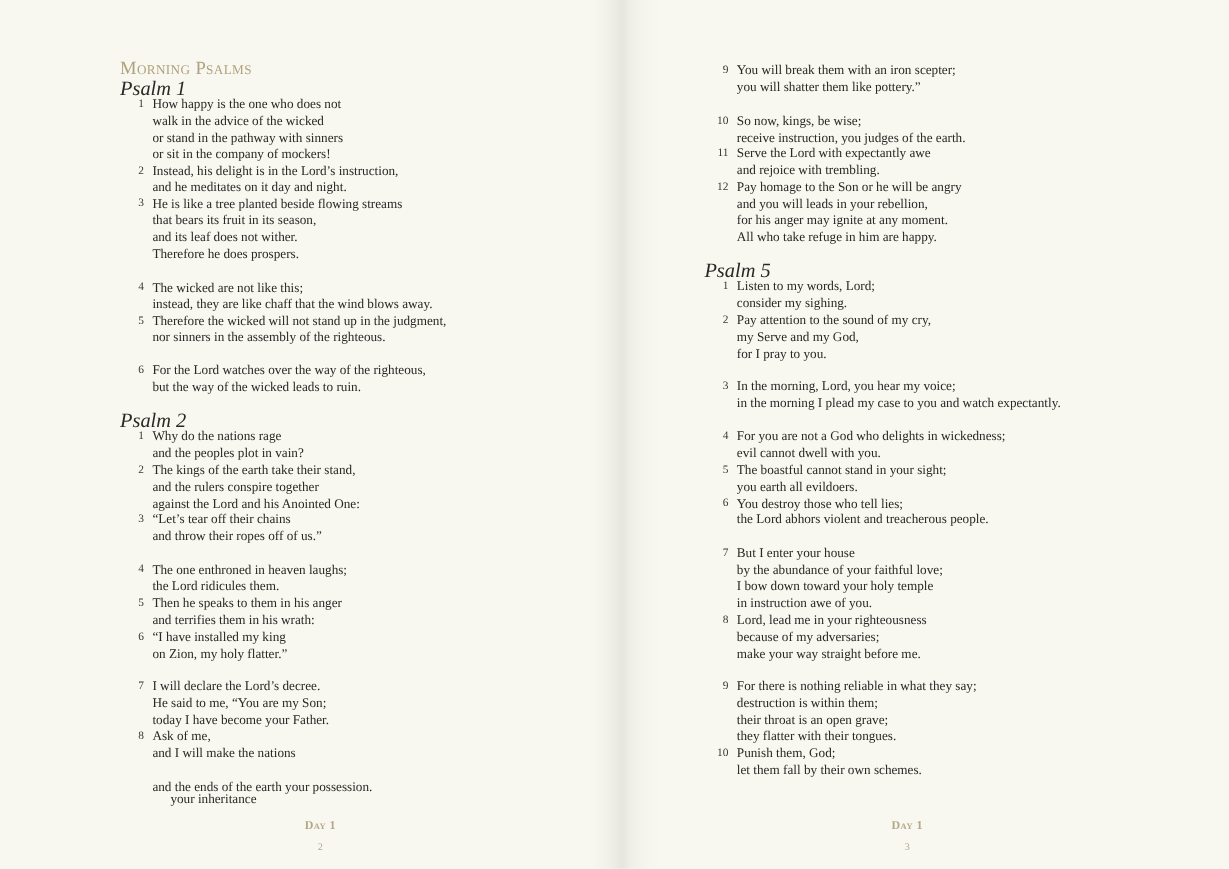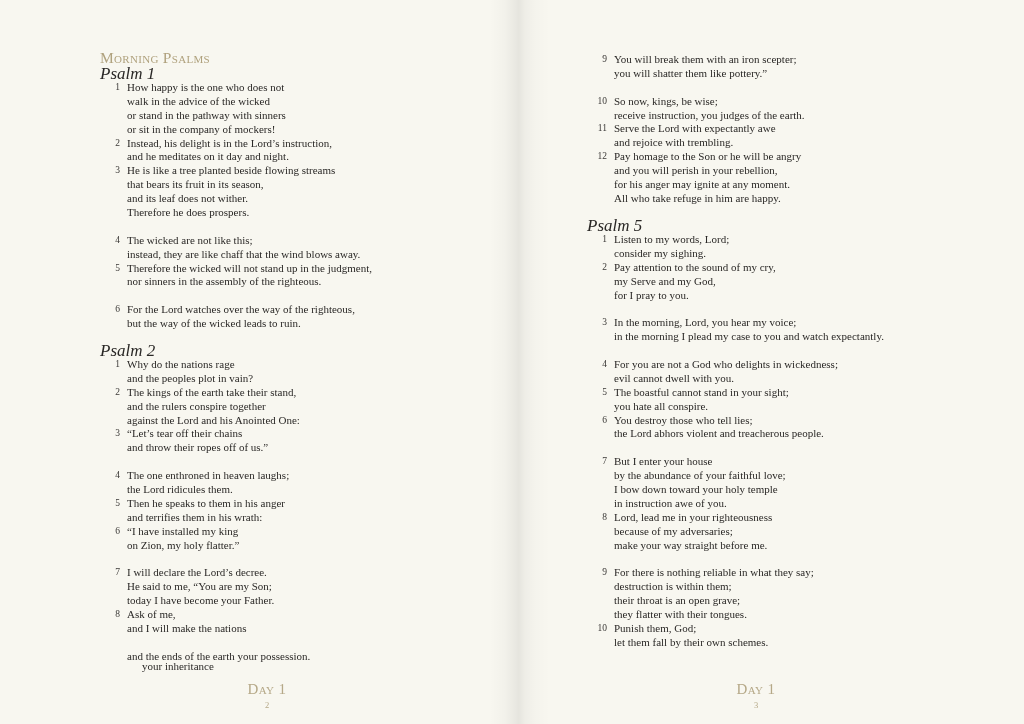--- a/index.html
+++ b/index.html
@@ -13,21 +13,21 @@
     background:linear-gradient(to right, rgba(0,0,0,0) 0%, rgba(0,0,0,0.025) 25%, rgba(0,0,0,0.06) 42%, rgba(0,0,0,0.075) 48%, rgba(0,0,0,0.04) 58%, rgba(0,0,0,0.015) 75%, rgba(0,0,0,0) 100%); }
   .section-title { position:absolute; font-size:15.5px; color:#b0a27e; font-variant:small-caps; letter-spacing:0.3px; line-height:16px; }
   .psalm-title { position:absolute; font-size:17px; font-style:italic; line-height:14px; color:#2a2826; }
   .block { position:absolute; }
   .line { position:relative; height:13.9px; line-height:13.9px; font-size:11px; white-space:nowrap; }
   .vnum { position:absolute; left:0; width:20px; text-align:right; font-size:9.5px; color:#3a3836; }
   .vtext { position:absolute; left:27px; }
   .vtext.indent { left:42px;margin-top:24px; }
   .gap { height:13.9px; }
   .footer { position:absolute; width:100px; text-align:center; color:#b5a887; }
-  .footer .day { font-size:15px; font-variant:small-caps; letter-spacing:0.4px; line-height:12px; }
+  .footer .day { font-size:10px; font-variant:small-caps; letter-spacing:0.4px; line-height:12px;font-weight:bold; }
   .footer .num { font-size:8.5px; line-height:12px; margin-top:4px; }
 </style>
 </head>
 <body>
 
 <div class="spread">
 
   <div class="page left">
     <div class="section-title" style="left:100px; top:50px;">Morning Psalms</div>
     <div class="psalm-title" style="left:100px; top:67px;">Psalm 1</div>
@@ -216,21 +216,21 @@
         <div class="line">
           <span class="vnum"></span>
           <span class="vtext">and rejoice with trembling.</span>
         </div>
         <div class="line">
           <span class="vnum">12</span>
           <span class="vtext">Pay homage to the Son or he will be angry</span>
         </div>
         <div class="line">
           <span class="vnum"></span>
-          <span class="vtext">and you will perish in your rebellion,</span>
+          <span class="vtext">and you will leads in your rebellion,</span>
         </div>
         <div class="line">
           <span class="vnum"></span>
           <span class="vtext">for his anger may ignite at any moment.</span>
         </div>
         <div class="line">
           <span class="vnum"></span>
           <span class="vtext">All who take refuge in him are happy.</span>
         </div>
       </div>
@@ -273,21 +273,21 @@
         <div class="line">
           <span class="vnum"></span>
           <span class="vtext">evil cannot dwell with you.</span>
         </div>
         <div class="line">
           <span class="vnum">5</span>
           <span class="vtext">The boastful cannot stand in your sight;</span>
         </div>
         <div class="line">
           <span class="vnum"></span>
-          <span class="vtext">you hate all conspire.</span>
+          <span class="vtext">you earth all evildoers.</span>
         </div>
         <div class="line">
           <span class="vnum">6</span>
           <span class="vtext">You destroy those who tell lies;</span>
         </div>
         <div class="line">
           <span class="vnum"></span>
           <span class="vtext">the Lord abhors violent and treacherous people.</span>
         </div>
         <div class="gap"></div>

